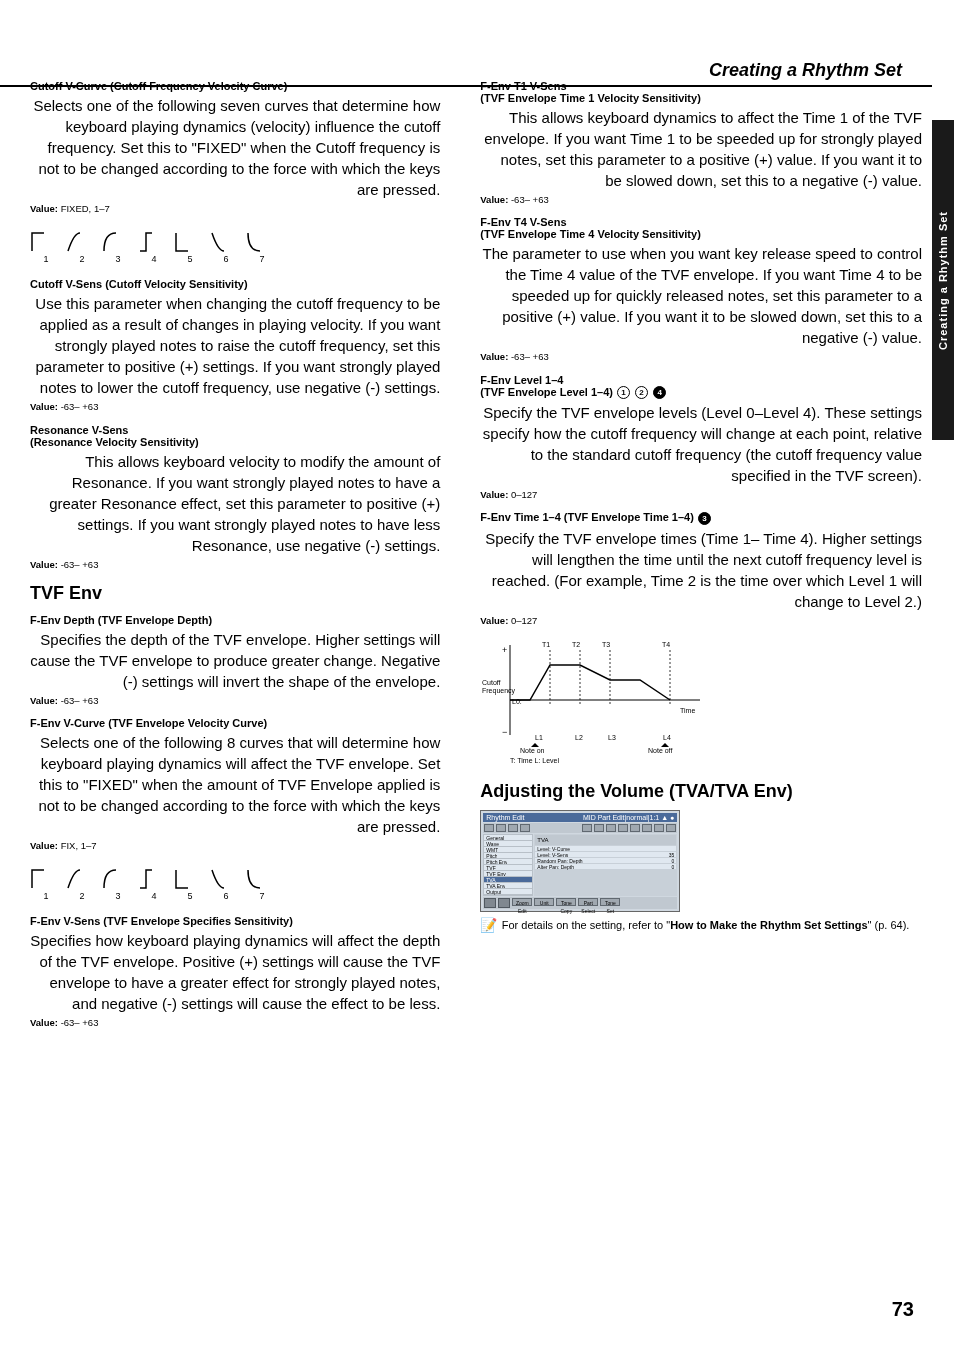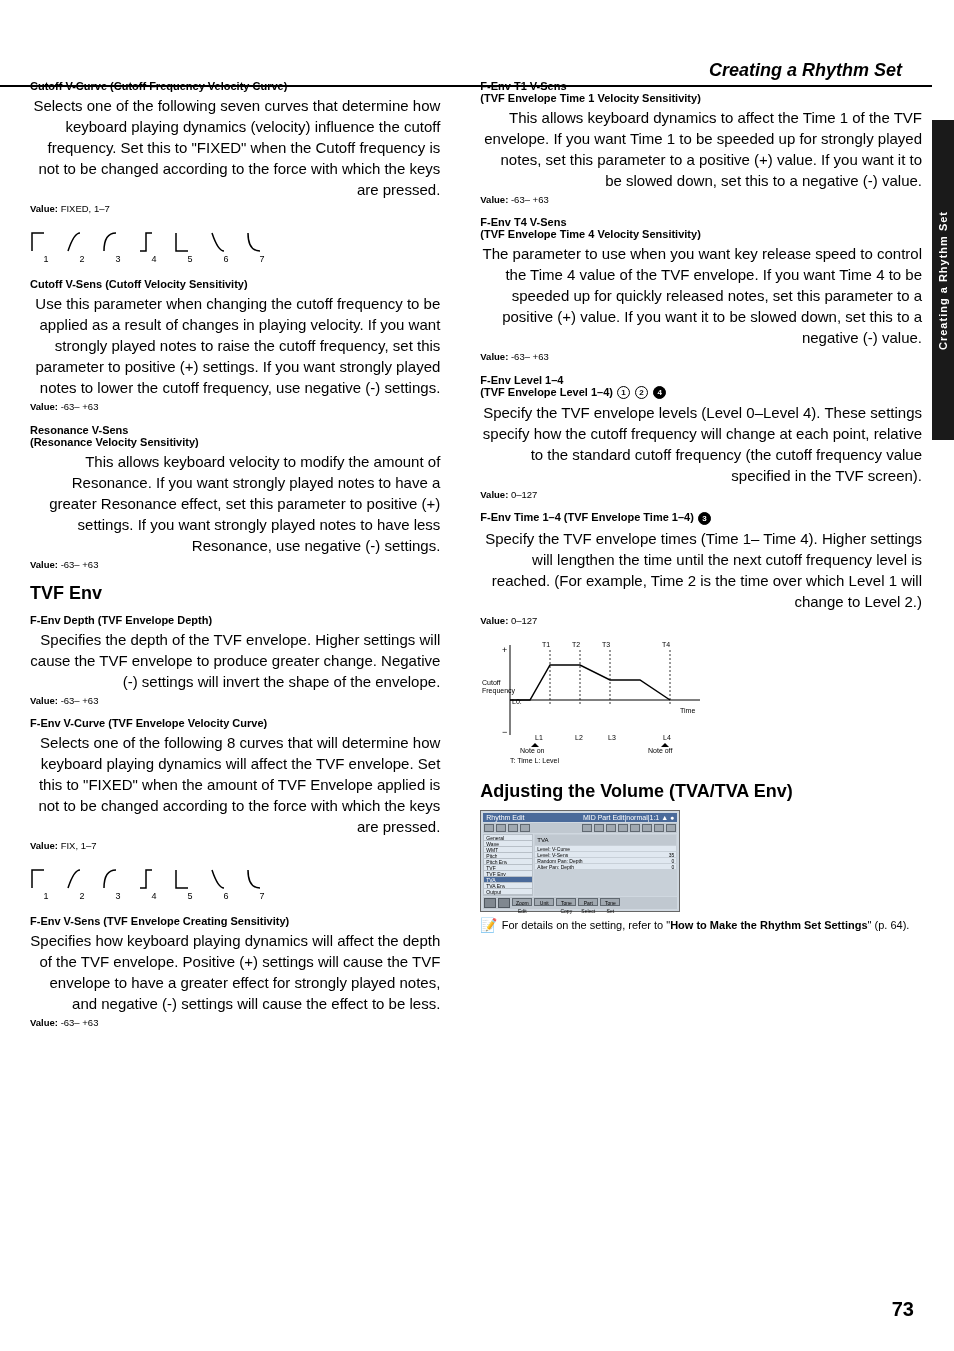--- a/index.html
+++ b/index.html
@@ -411,21 +411,21 @@
         <span class="curve-num">6</span>
       </div>
       <div class="curve-item">
         <svg class="curve-svg" viewBox="0 0 32 28">
           <path d="M2,8 Q2,26 14,26" fill="none" stroke="#000" stroke-width="1.5"></path>
         </svg>
         <span class="curve-num">7</span>
       </div>
     </div>
 
-    <div class="section-title">F-Env V-Sens (TVF Envelope Creating Sensitivity)</div>
+    <div class="section-title">F-Env V-Sens (TVF Envelope Specifies Sensitivity)</div>
     <p class="body-text">Specifies how keyboard playing dynamics will affect the depth of the TVF envelope. Positive (+) settings will cause the TVF envelope to have a greater effect for strongly played notes, and negative (-) settings will cause the effect to be less.</p>
     <p class="value-text">
       <strong>Value:</strong>
       <span>-63– +63</span>
     </p>
 
   </div>
 
   <div class="col-right">
 

